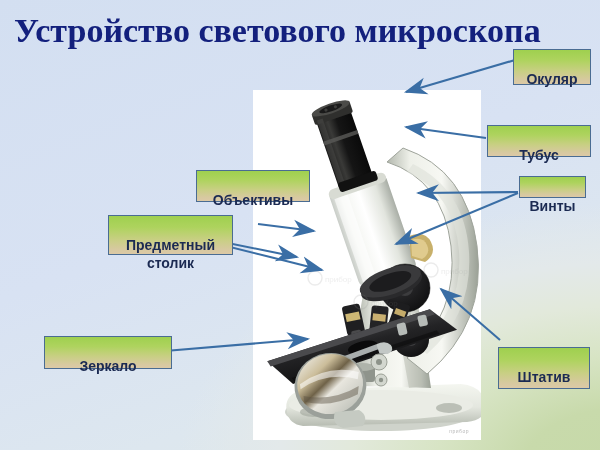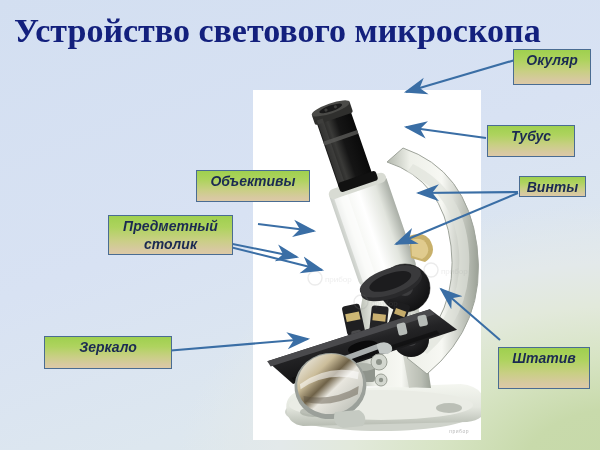--- a/index.html
+++ b/index.html
@@ -110,27 +110,26 @@
   .lbl {
     position: absolute;
     box-sizing: border-box;
     border: 1px solid #4a6c92;
     background: linear-gradient(to bottom, #9fd04f 0%, #aed35e 30%, #c8cf83 62%, #d7c9a0 88%, #dcc9a6 100%);
     color: #1b2a52;
     font-weight: bold;
     font-size: 14px;
     line-height: 18px;
     text-align: center;
-    padding: 1px 4px 0 4px;
+    padding: 20px 4px 0 4px;
     overflow: visible;
     white-space: normal;
-    font-style: italic;
   }
   .lbl-okulyar { left: 513px; top: 49px; width: 78px; height: 36px; }
-  .lbl-tubus   { left: 487px; top: 125px; width: 88px; height: 32px; }
+  .lbl-tubus   { left: 487px; top: 125px; width: 104px; height: 32px; }
   .lbl-vinty   { left: 519px; top: 176px; width: 67px; height: 21px; }
   .lbl-obj     { left: 196px; top: 170px; width: 114px; height: 32px; }
   .lbl-stolik  { left: 64px;  top: 215px; width: 125px; height: 40px; margin-left: 44px; }
   .lbl-zerkalo { left: 44px;  top: 336px; width: 128px; height: 33px; }
   .lbl-shtativ { left: 498px; top: 347px; width: 92px; height: 42px; }
 </style>
 </head>
 <body>
 
 <div id="slide">

